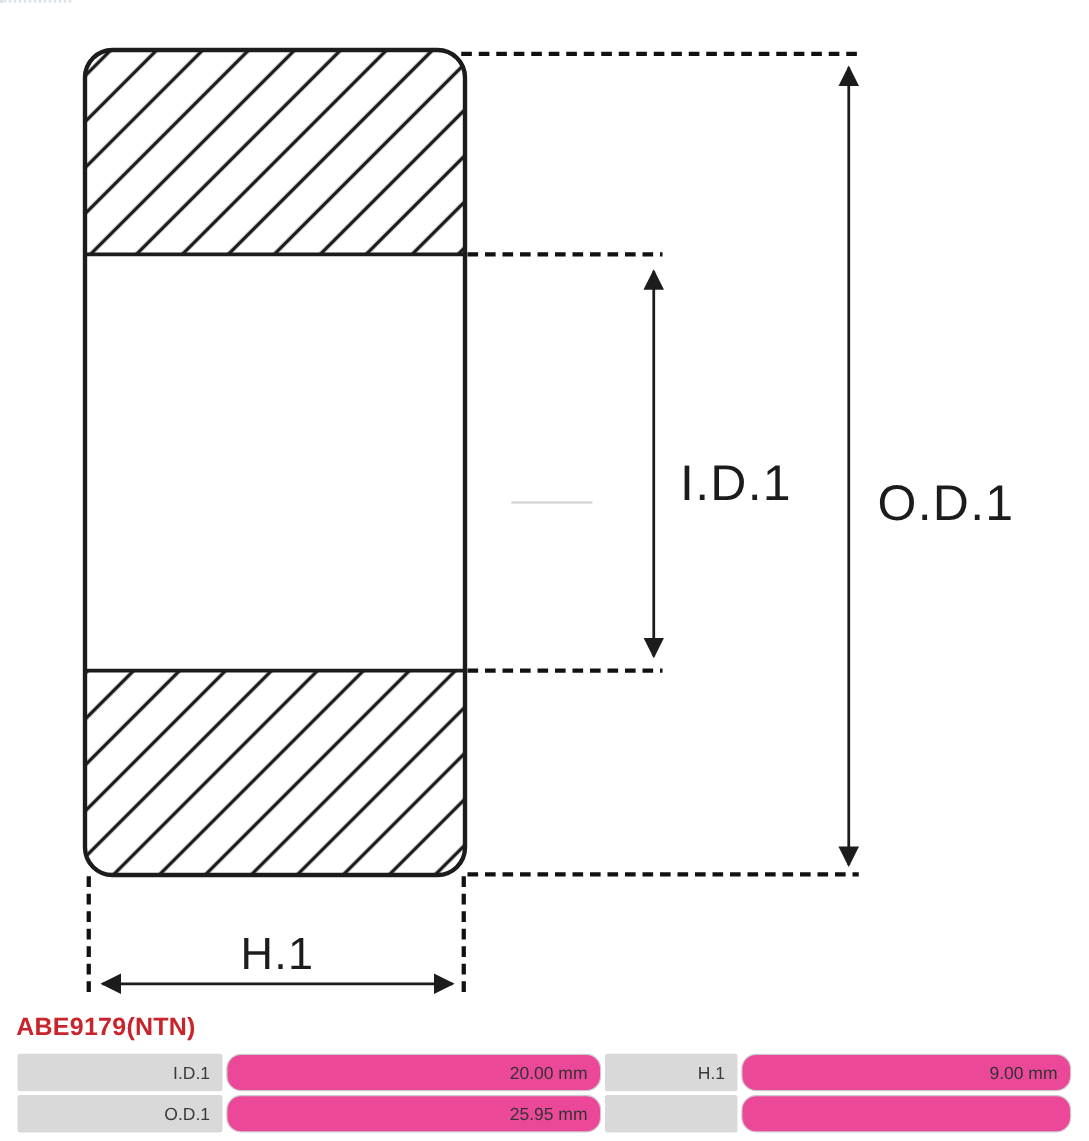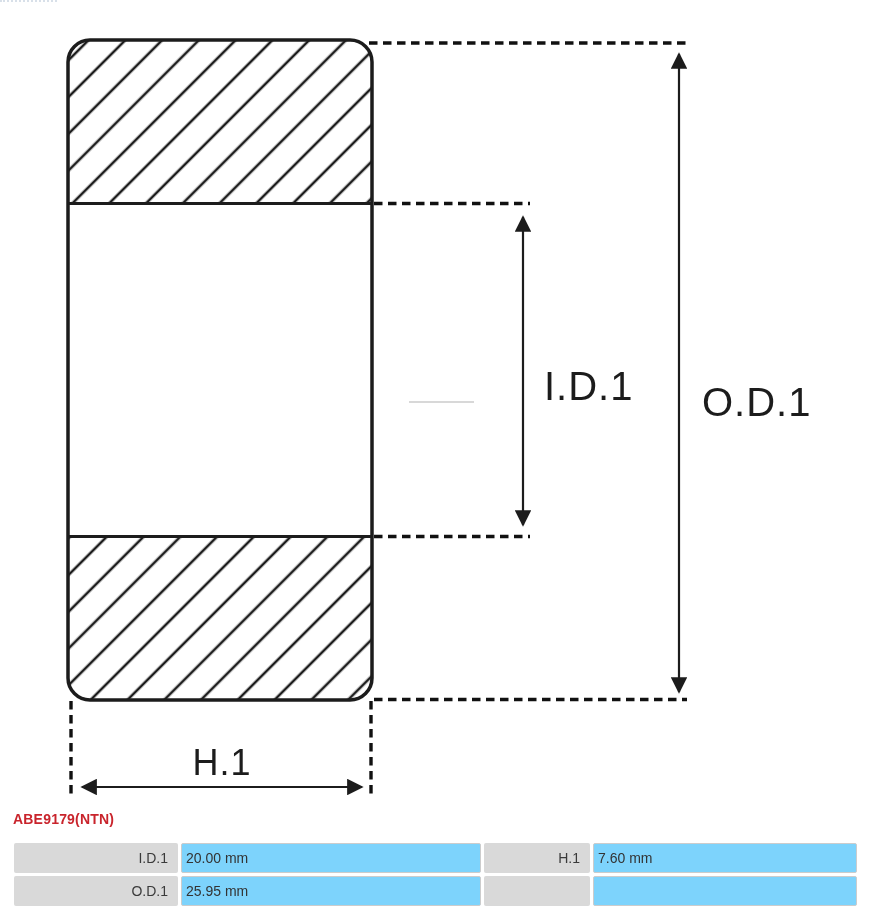--- a/index.html
+++ b/index.html
@@ -12,35 +12,35 @@
     border-top:2px dotted #b9c7d8;opacity:.55;
   }
   .drawing{position:absolute;left:0;top:0;}
   .dim-label{
     font-family:"Liberation Sans",sans-serif;
     fill:#1c1c1c;font-size:40px;letter-spacing:1px;
   }
   .dim-label.small{font-size:36px;}
   .part-number{
     position:absolute;left:13px;top:811px;
-    color:#c9242c;font-size:14px;font-weight:700;
+    color:#c9242c;font-size:20px;font-weight:700;
     letter-spacing:0.2px;cursor:pointer;
   }
   table.spec{
     position:absolute;left:11px;top:840px;
     width:849px;border-collapse:separate;border-spacing:3px;
     table-layout:fixed;font-size:14px;color:#333;
   }
   table.spec td{height:24px;padding:2px 10px 2px 4px;vertical-align:middle;}
   td.lbl{
     background:#d9d9d9;text-align:right;border-radius:2px;color:#3a3a3a;
   }
   td.val{
-    background:#7dd3fc;border:1px solid #cccccc;text-align:left;
-    border-radius:2px;color:#333;
+    background:#ec4899;border:1px solid #cccccc;text-align:right;
+    border-radius:12px;color:#333;
   }
   col.c1{width:164px;} col.c2{width:300px;} col.c3{width:106px;} col.c4{width:auto;}
 </style>
 </head>
 <body>
 
 <div class="clip-artifact"></div>
 
 <svg class="drawing" width="871" height="808" viewBox="0 0 871 808" xmlns="http://www.w3.org/2000/svg">
   <defs>
@@ -92,21 +92,21 @@
       <col class="c1">
       <col class="c2">
       <col class="c3">
       <col class="c4">
     </colgroup>
   <tbody>
       <tr>
     <td class="lbl">I.D.1</td>
     <td class="val">20.00 mm</td>
     <td class="lbl">H.1</td>
-    <td class="val">7.60 mm</td>
+    <td class="val">9.00 mm</td>
   </tr>
   <tr>
     <td class="lbl">O.D.1</td>
     <td class="val">25.95 mm</td>
     <td class="lbl"></td>
     <td class="val"></td>
   </tr>
 </tbody>
   </table>
 

